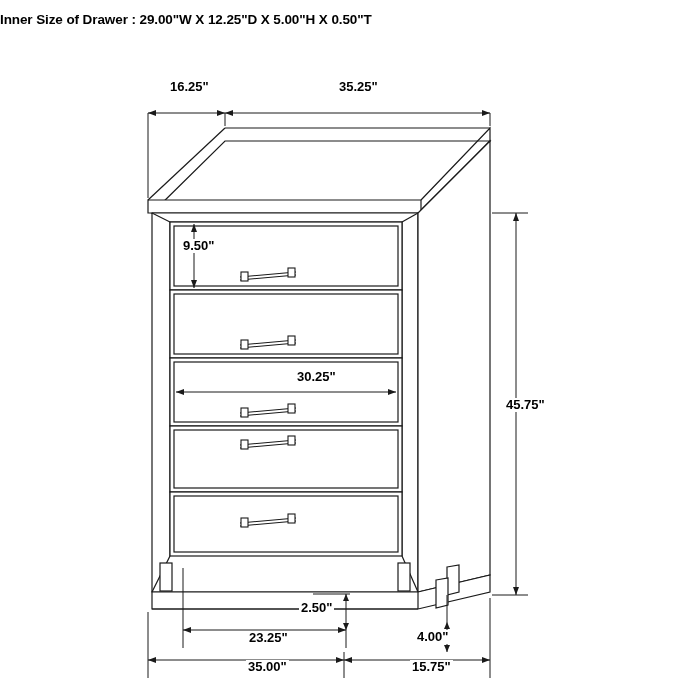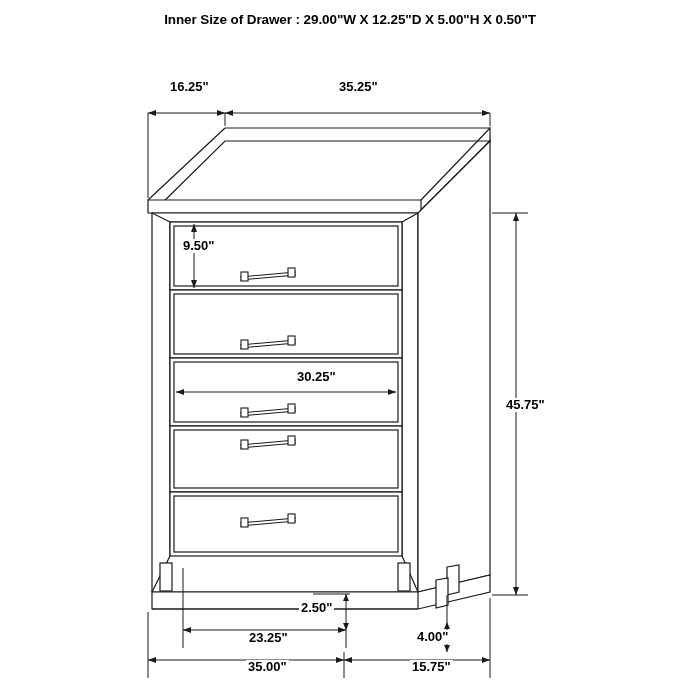--- a/index.html
+++ b/index.html
@@ -8,21 +8,20 @@
     width: 700px; height: 700px;
     background: #ffffff;
     font-family: "Liberation Sans", sans-serif;
     color: #000000;
     position: relative;
     overflow: hidden;
   }
   #title {
     position: absolute;
     top: 12px; left: 0; width: 700px;
-    text-align: center;
     font-size: 13.5px;
     font-weight: bold;
     letter-spacing: -0.1px;
     white-space: nowrap;
   }
   #canvas {
     position: absolute;
     top: 0; left: 0;
     width: 700px; height: 700px;
   }

